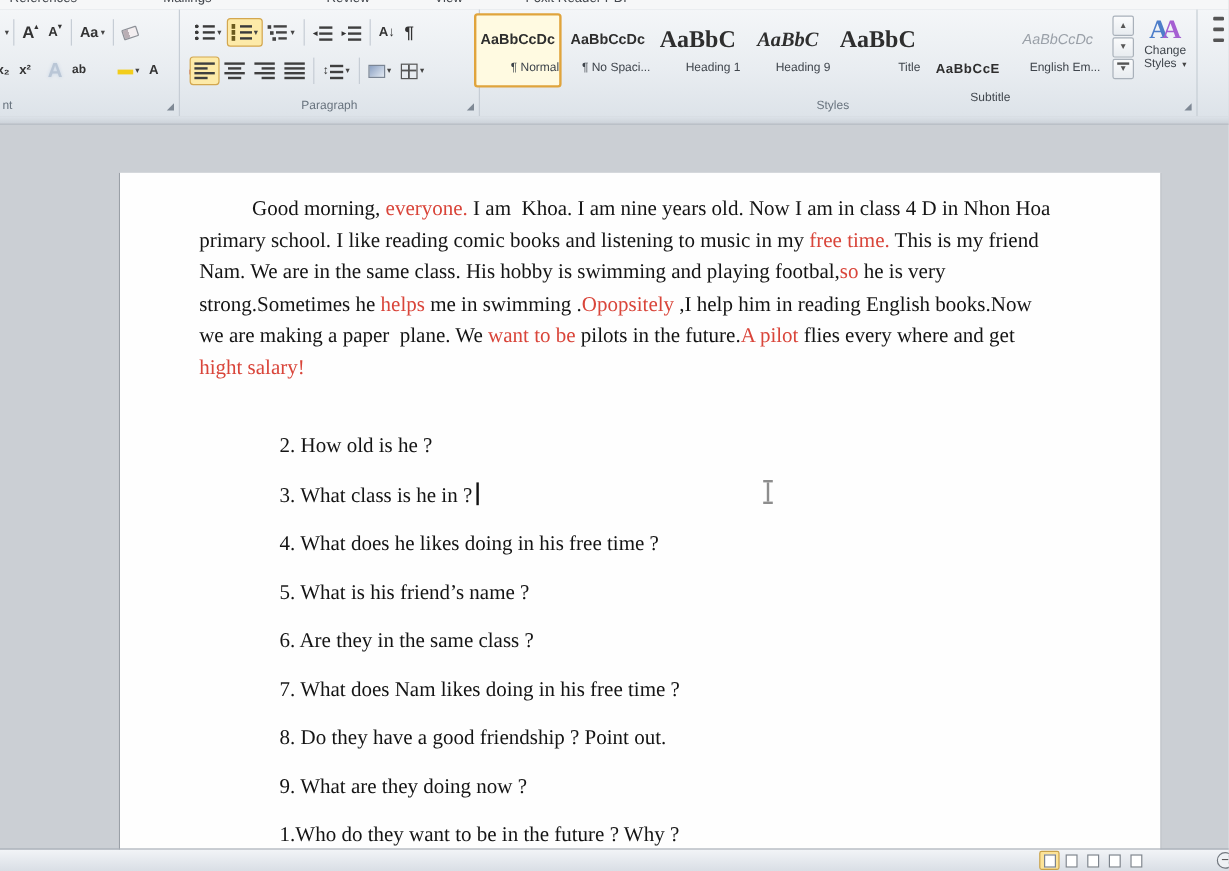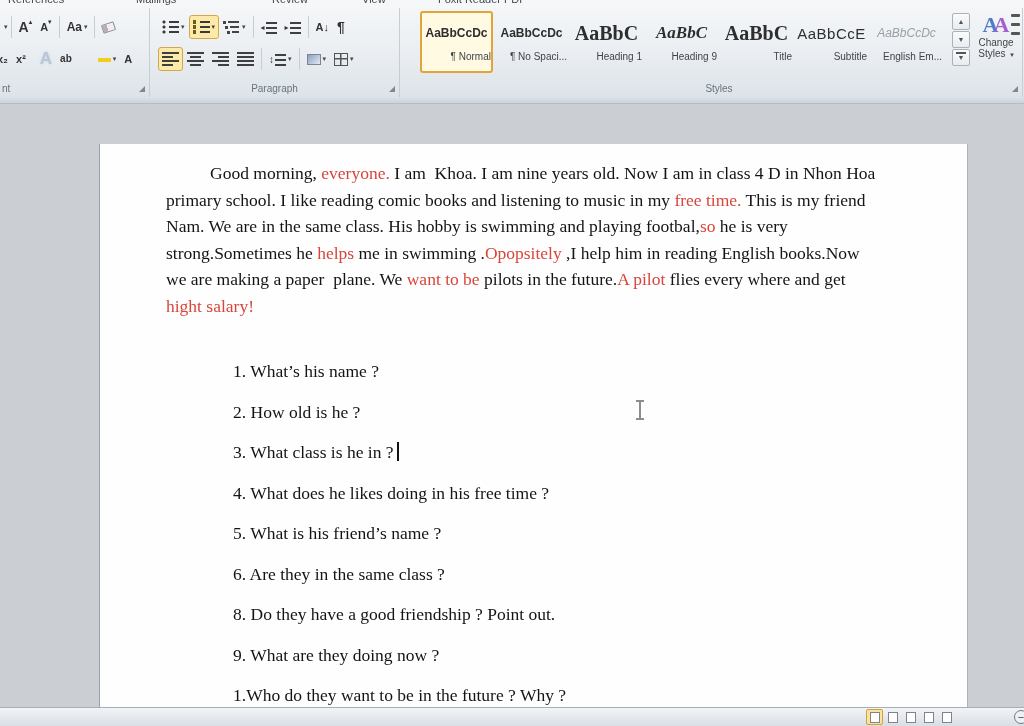--- a/index.html
+++ b/index.html
@@ -18,21 +18,21 @@
   #tabstrip .tab:nth-of-type(5){left:438px}
 
   
   #ribbon { position:absolute; left:0; top:8px; width:100%; height:89px;
             background:linear-gradient(#f4f6f8,#e9edf1 55%,#dde3e9); }
   #ribbon-lower { position:absolute; left:0; top:97px; width:100%; height:7px;
             background:linear-gradient(#dde3e9,#ccd2d9); border-bottom:1px solid #b6bcc4; }
   .rgroup { position:absolute; top:0; height:89px; border-right:1px solid #c6cdd5; }
   #g-font   { left:0;    width:150px; }
   #g-para   { left:150px; width:250px; }
-  #g-styles { left:416px; width:607px; }
+  #g-styles { left:391px; width:607px; }
   #g-sliver { left:1007px; width:17px; border-right:none; }
   .grouplabel { position:absolute; bottom:3px; width:100%; text-align:center;
                 font-size:10px; color:#68737e; }
   #g-font .grouplabel { width:auto; left:2px; }
   .launcher { position:absolute; right:4px; bottom:5px; width:0; height:0;
               border-left:6px solid transparent; border-bottom:6px solid #7e8894; }
   .rrow { position:absolute; left:0; right:0; height:26px; display:flex; align-items:center; }
   .row1 { top:6px; } .row2 { top:38px; }
   .ib { display:flex; align-items:center; justify-content:center; height:24px;
         padding:0 3px; border:1px solid transparent; border-radius:3px; color:#333; }
@@ -112,21 +112,21 @@
   .style-cell { width:73px; height:62px; padding-top:7px; text-align:center;
                 border:1px solid transparent; border-radius:3px; }
   .style-cell.sel { border:2px solid #e0a43c; background:#fffae1; padding-top:6px; }
   .sample { height:28px; display:flex; align-items:center; justify-content:center;
             white-space:nowrap; overflow:hidden; color:#2e2e2e; }
   .slabel { font-size:10px; color:#3f454c; margin-top:4px; white-space:nowrap; overflow:hidden;text-align:right; }
   .s-norm   { font-size:12px; font-weight:bold; }
   .s-h1     { font-family:"Liberation Serif",serif; font-size:20px; font-weight:bold; }
   .s-h2     { font-family:"Liberation Serif",serif; font-size:17px; font-weight:bold; font-style:italic; }
   .s-title  { font-family:"Liberation Serif",serif; font-size:20px; font-weight:bold; }
-  .s-sub    { font-size:15px; font-weight:normal; letter-spacing:.5px; }
+  .s-sub    { font-size:11px; font-weight:bold; letter-spacing:.5px;margin-top:25px; }
   .s-subtle { font-size:12px; font-style:italic; color:#9aa0a8; }
   #gal-scroll { position:absolute; left:536px; top:5px; width:18px; }
   .gal-btn { width:18px; height:17px; margin-bottom:1px; display:flex; align-items:center;
              justify-content:center; font-size:7px; color:#555;
              border:1px solid #a9b1ba; border-radius:2px;
              background:linear-gradient(#fafbfc,#e8ecf0); }
   .gal-more::before { content:""; display:block; position:absolute; width:10px;
              margin-top:-9px; border-top:2px solid #555; }
   #change-styles { position:absolute; left:556px; top:4px; width:48px; height:62px;
              text-align:center; border:1px solid transparent; border-radius:3px; }
@@ -363,32 +363,32 @@
   </div>
 </div>
 <div id="ribbon-lower"></div>
 
 <div id="page">
   <p id="para">
     
   <span>Good morning, </span><span class="red">everyone.</span><span> I am &nbsp;Khoa. I am nine years old. Now I am in class 4 D in Nhon Hoa primary school. I like reading comic books and listening to music in my </span><span class="red">free time.</span><span> This is my friend Nam. We are in the same class. His hobby is swimming and playing footbal,</span><span class="red">so</span><span> he is very strong.Sometimes he </span><span class="red">helps</span><span> me in swimming .</span><span class="red">Opopsitely</span><span> ,I help him in reading English books.Now we are making a paper &nbsp;plane. We </span><span class="red">want to be</span><span> pilots in the future.</span><span class="red">A pilot</span><span> flies every where and get </span><span class="red">hight salary!</span></p>
   <div id="qlist">
 
-      <div class="qitem"><span>1. What’s his name ?</span></div>
 
       <div class="qitem"><span>2. How old is he ?</span></div>
 
       <div class="qitem"><span>3. What class is he in ?</span><span class="caret show"></span></div>
 
       <div class="qitem"><span>4. What does he likes doing in his free time ?</span></div>
 
       <div class="qitem"><span>5. What is his friend’s name ?</span></div>
 
       <div class="qitem"><span>6. Are they in the same class ?</span></div>
 
+      <div class="qitem"><span>7. What does Nam likes doing in his free time ?</span></div>
 
       <div class="qitem"><span>8. Do they have a good friendship ? Point out.</span></div>
 
       <div class="qitem"><span>9. What are they doing now ?</span></div>
 
       <div class="qitem"><span>1.Who do they want to be in the future ? Why ?</span></div>
     </div>
 </div>
 <div id="ibeam"></div>
 

